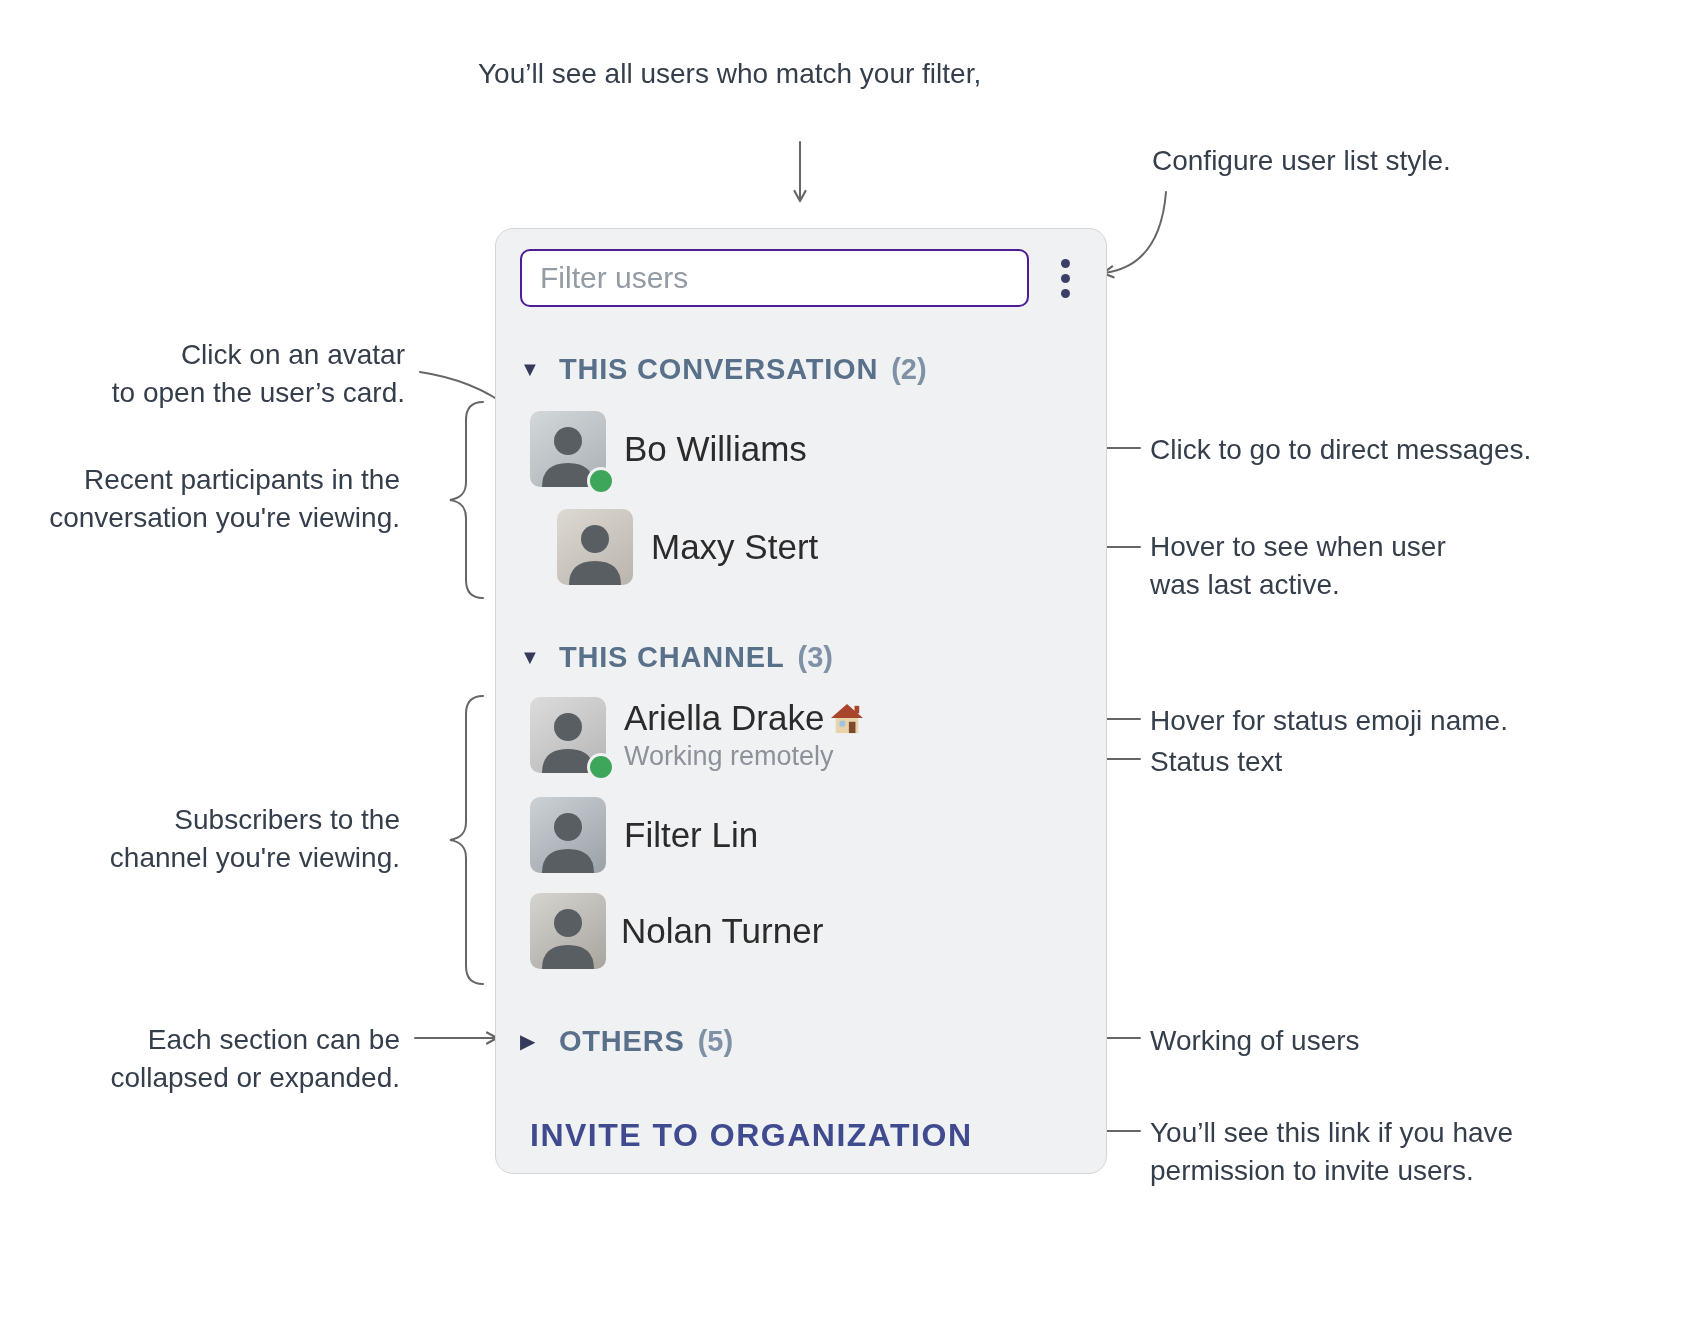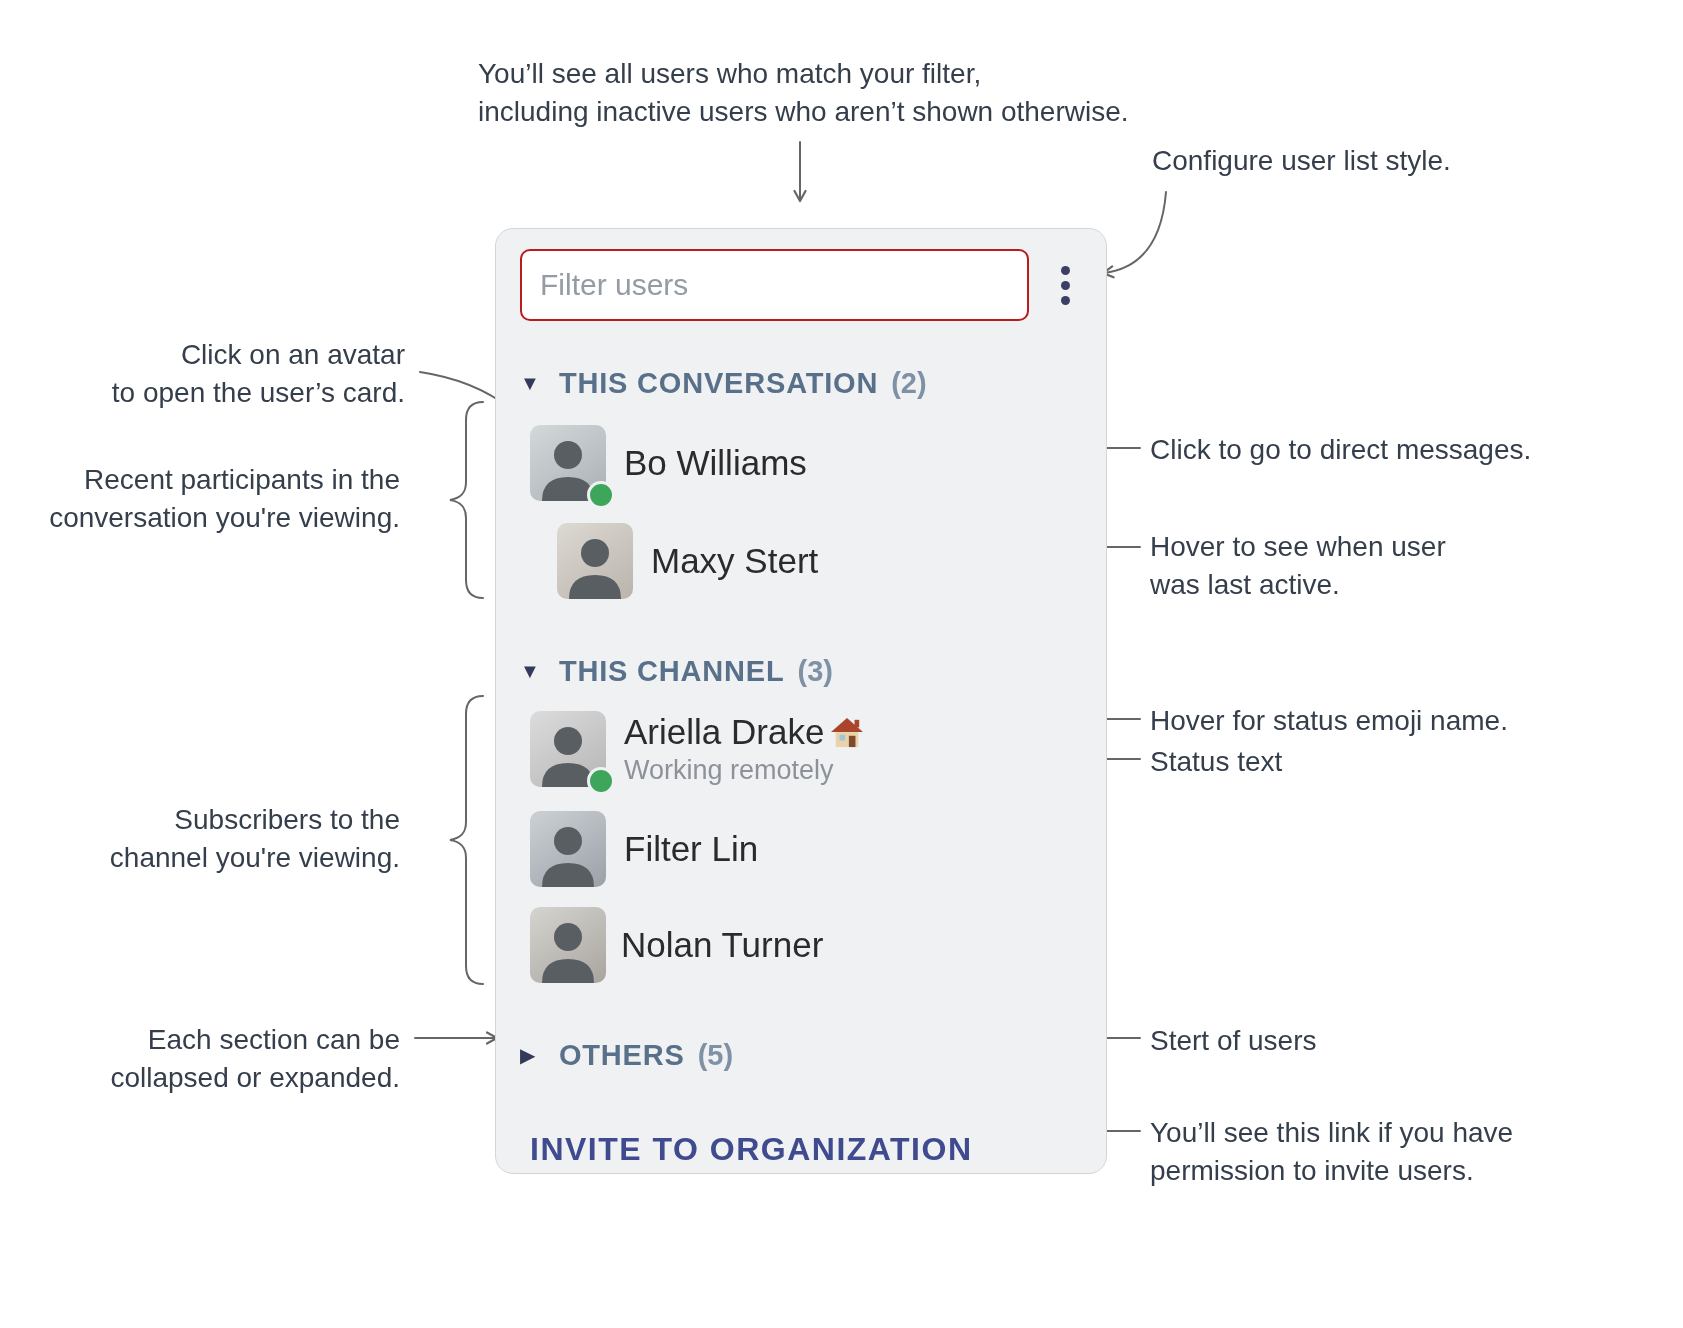--- a/index.html
+++ b/index.html
@@ -22,22 +22,22 @@
     position:absolute; left:495px; top:228px; width:612px; height:946px;
     box-sizing:border-box;
     background:#f0f1f3;
     border:1px solid #d3d6d9;
     border-radius:18px;
     padding:20px 24px 0 24px;
   }
 
   .filter-row { display:flex; align-items:center; }
   .filter-input {
-    flex:1; height:72px; box-sizing:border-box;
-    border:2px solid #b91c1c; border-radius:10px; background:#ffffff;
+    flex:1; height:58px; box-sizing:border-box;
+    border:2px solid #4c1d95; border-radius:10px; background:#ffffff;
     font-family:"Liberation Sans", sans-serif;
     font-size:30px; color:#333; padding:0 18px; outline:none;
   }
   .filter-input::placeholder { color:#939ba4; }
 
   .kebab { margin-left:20px; padding:8px 12px; display:flex; flex-direction:column; gap:6px; cursor:pointer; }
   .kebab .dot { width:9px; height:9px; border-radius:50%; background:#3b3f66; }
 
   .section-header { display:flex; align-items:center; gap:13px; cursor:pointer; line-height:36px; }
   .sec-1 { margin-top:44px; }
@@ -99,21 +99,20 @@
     <path d="M 1140 719 L 908 719" marker-end="url(#arrow)"></path>
     <path d="M 1140 759 L 866 759" marker-end="url(#arrow)"></path>
     <path d="M 415 1038 L 496 1038" marker-end="url(#arrow)"></path>
     <path d="M 1140 1038 L 774 1038" marker-end="url(#arrow)"></path>
     <path d="M 1140 1131 L 954 1131" marker-end="url(#arrow)"></path>
   </g>
 </svg>
 
 <div class="note" style="left:478px; top:55px;">
   <div>You’ll see all users who match your filter,</div>
-  <div>including inactive users who aren’t shown otherwise.</div>
 </div>
 
 <div class="note" style="left:1152px; top:142px;">
   <div>Configure user list style.</div>
 </div>
 
 <div class="note right-align" style="right:1278px; top:336px;">
   <div>Click on an avatar</div>
   <div>to open the user’s card.</div>
 </div>
@@ -144,21 +143,21 @@
 <div class="note" style="left:1150px; top:743px;">
   <div>Status text</div>
 </div>
 
 <div class="note right-align" style="right:1283px; top:1021px;">
   <div>Each section can be</div>
   <div>collapsed or expanded.</div>
 </div>
 
 <div class="note" style="left:1150px; top:1022px;">
-  <div>Stert of users</div>
+  <div>Working of users</div>
 </div>
 
 <div class="note" style="left:1150px; top:1114px;">
   <div>You’ll see this link if you have</div>
   <div>permission to invite users.</div>
 </div>
 
 <div class="panel">
 
   <div class="filter-row">

